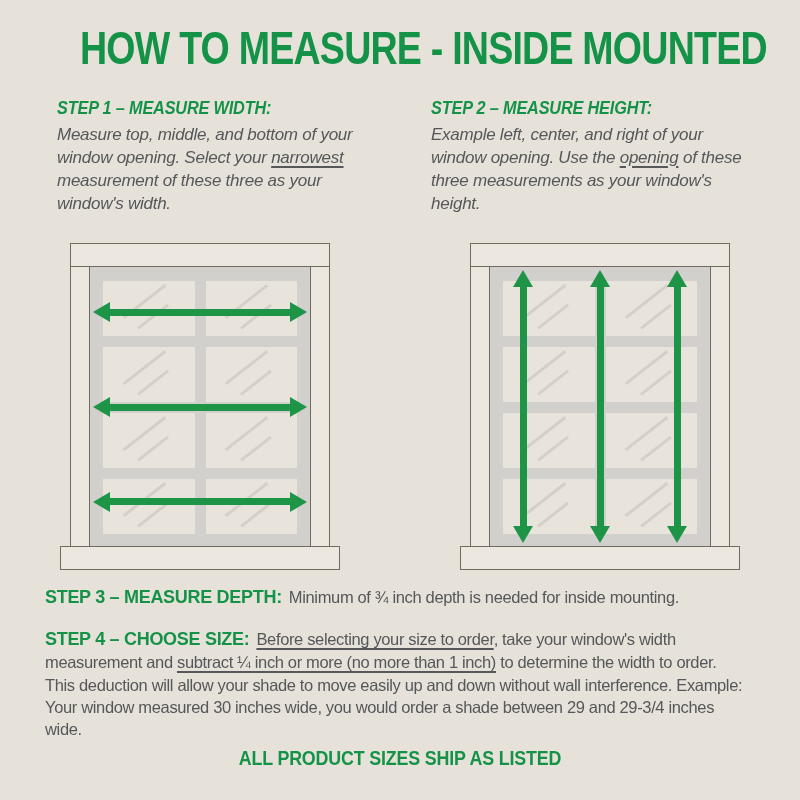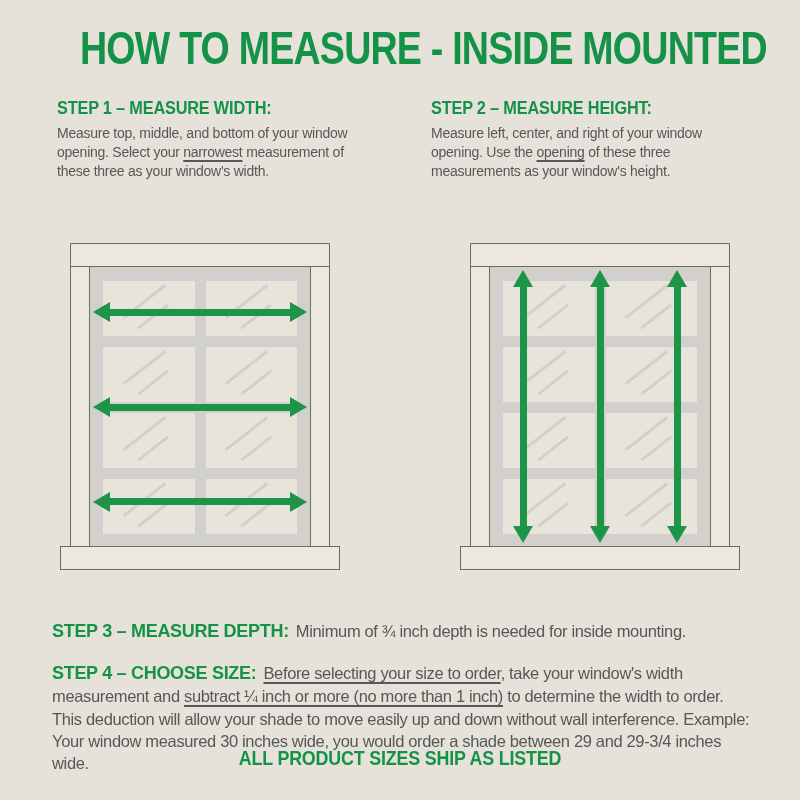--- a/index.html
+++ b/index.html
@@ -22,30 +22,30 @@
     color: var(--text-gray);
     overflow: hidden;
   }
   .title {
     position: absolute; top: 23px; left: 0; width: 800px;
     text-align: center; white-space: nowrap;
     font-size: 47px; font-weight: 700; color: var(--accent-green);
     transform: scaleX(0.80); transform-origin: 50% 50%;
     letter-spacing: -1px; line-height: 1.05;
   }
-  .col { position: absolute; top: 97px; width: 322px; }
+  .col { position: absolute; top: 97px; width: 322px; font-style: italic; }
   .col.c1 { left: 57px; }
   .col.c2 { left: 431px; }
   .step-h {
     font-size: 18.5px; font-weight: 700; color: var(--accent-green);
     white-space: nowrap; transform: scaleX(0.88); transform-origin: 0 50%;
     margin-bottom: 5px; letter-spacing: -0.2px;
   }
   .body-text {
-    font-size: 14px; line-height: 1.35; letter-spacing: -0.25px;
+    font-size: 17px; line-height: 1.35; letter-spacing: -0.25px;
     color: var(--text-gray);
   }
   .u { text-decoration: underline; text-decoration-thickness: 1.5px; text-underline-offset: 3px; }
 
   
   .illo { position: absolute; top: 243px; width: 280px; height: 327px; }
   .illo.left { left: 60px; }
   .illo.right { left: 460px; }
   .lintel {
     position: absolute; left: 10px; top: 0; width: 260px; height: 24px;
@@ -102,22 +102,22 @@
   .av::after {
     bottom: -16px; transform: translateX(-50%);
     border-left: 10px solid transparent; border-right: 10px solid transparent;
     border-top: 17px solid var(--arrow-green);
   }
   .av.v1 { left: calc(15% - 3.5px); }
   .av.v2 { left: calc(50% - 3.5px); }
   .av.v3 { left: calc(85% - 3.5px); }
 
   
-  .wide { position: absolute; left: 52px; width: 700px; font-size: 16.5px;
-          line-height: 1.35; letter-spacing: -0.35px; color: var(--text-gray); margin-top: 34px; }
+  .wide { position: absolute; left: 45px; width: 700px; font-size: 16.5px;
+          line-height: 1.35; letter-spacing: -0.35px; color: var(--text-gray); }
   .wide.s3 { top: 585px; }
   .wide.s4 { top: 627px; }
   .inline-h {
     font-weight: 700; color: var(--accent-green); font-size: 18px;
     letter-spacing: -0.3px; margin-right: 7px;
   }
   .footer {
     position: absolute; top: 746px; left: 0; width: 800px;
     text-align: center; white-space: nowrap;
     font-size: 21px; font-weight: 700; color: var(--accent-green);
@@ -129,21 +129,21 @@
 
 <h1 class="title">HOW TO MEASURE - INSIDE MOUNTED</h1>
 
 <section class="col c1">
   <h2 class="step-h">STEP 1 – MEASURE WIDTH:</h2>
   <p class="body-text"><span>Measure top, middle, and bottom of your window opening. Select your </span><span class="u">narrowest</span><span> measurement of these three as your window's width.</span></p>
 </section>
 
 <section class="col c2">
   <h2 class="step-h">STEP 2 – MEASURE HEIGHT:</h2>
-  <p class="body-text"><span>Measure left, center, and right of your window opening. Use the </span><span class="u">opening</span><span> of these three measurements as your window's height.</span></p>
+  <p class="body-text"><span>Example left, center, and right of your window opening. Use the </span><span class="u">opening</span><span> of these three measurements as your window's height.</span></p>
 </section>
 
 <div class="illo left">
   <div class="lintel"></div>
   <div class="jamb jl"></div>
   <div class="jamb jr"></div>
   <div class="opening">
     <div class="pane"></div>
     <div class="pane"></div>
     <div class="pane"></div>

